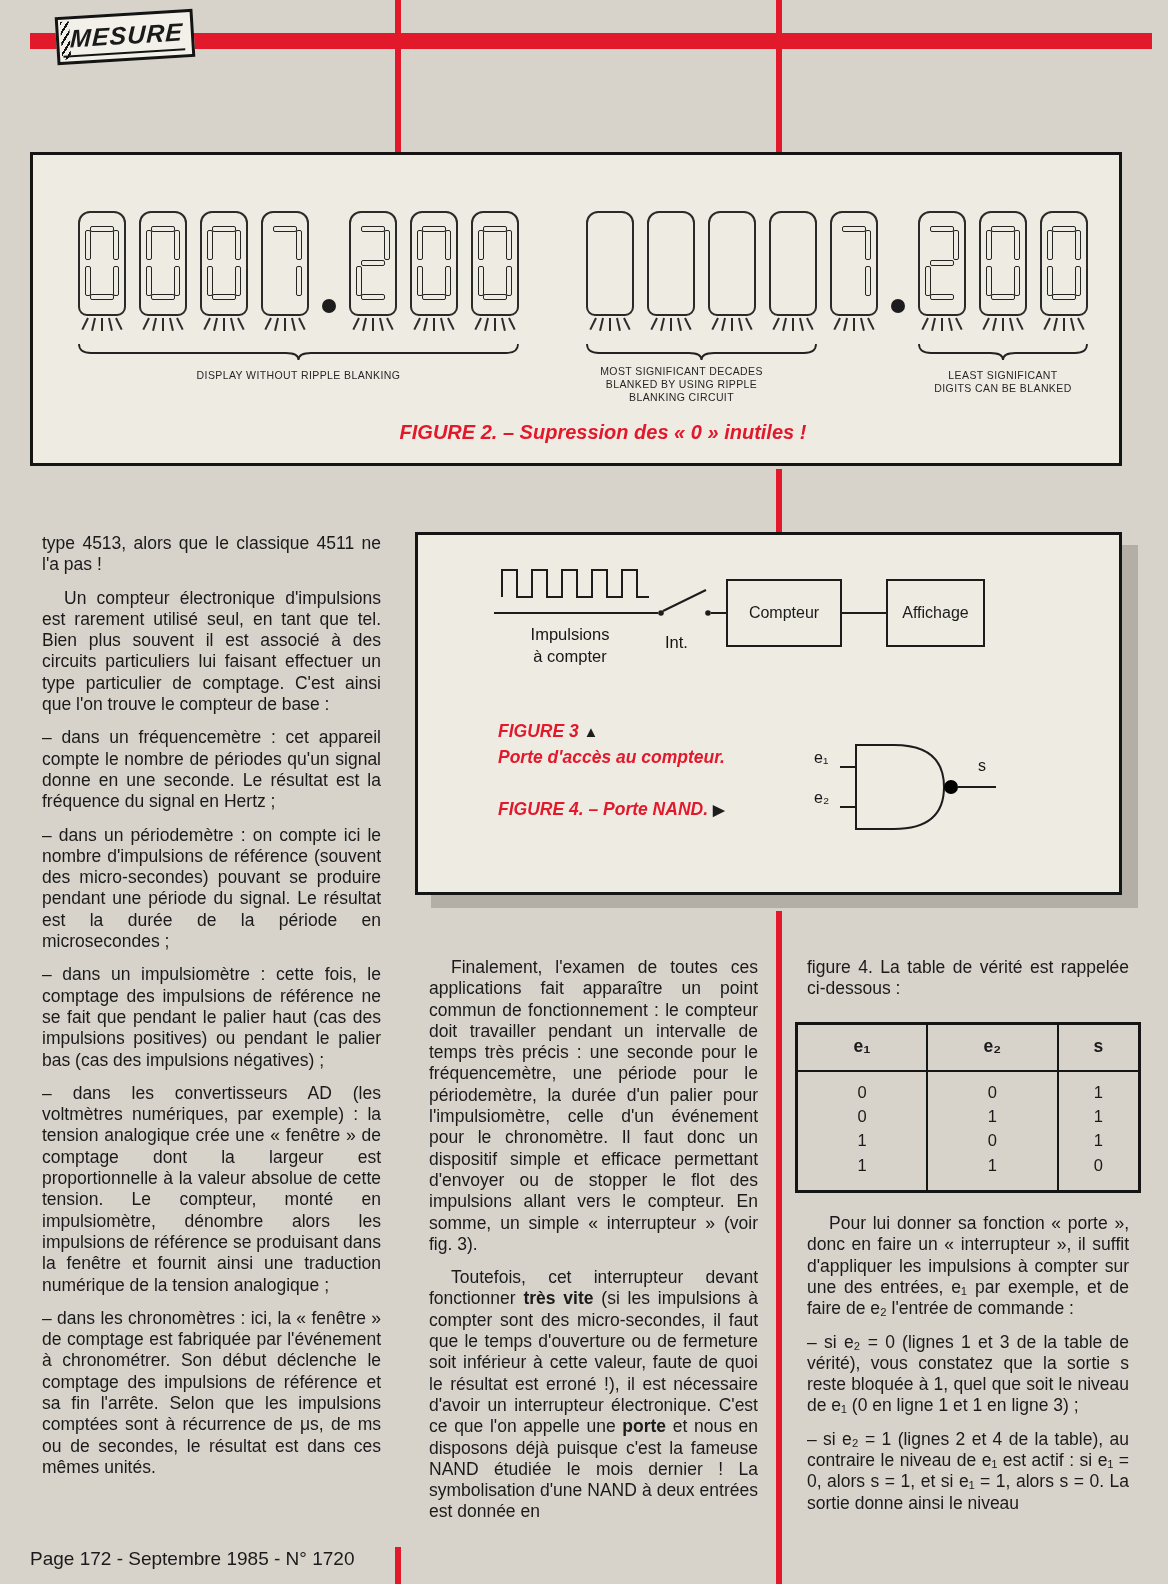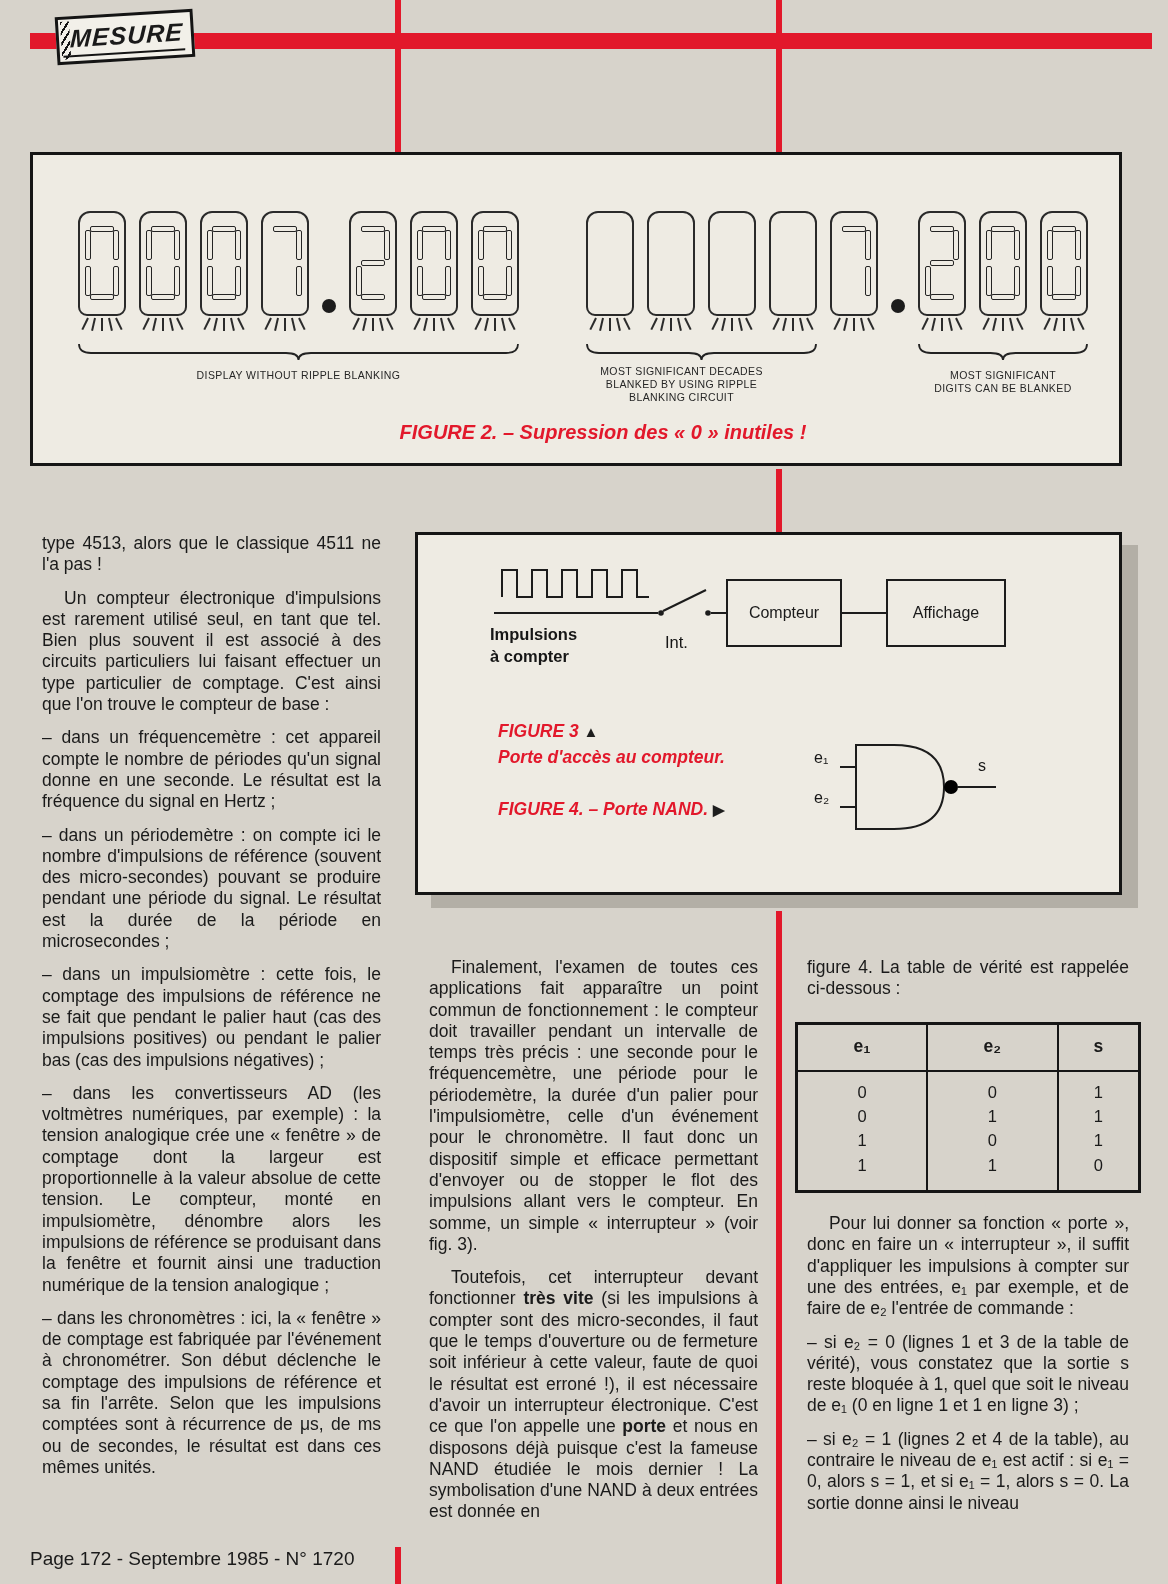--- a/index.html
+++ b/index.html
@@ -63,23 +63,23 @@
   .fig2-caption{position:absolute;left:54px;right:0;top:266px;text-align:center;color:var(--red);
     font-style:italic;font-weight:bold;font-size:20px;}
   
   .fig3{position:absolute;left:415px;top:532px;width:707px;height:363px;border:3px solid #151515;
     background:var(--panel);box-sizing:border-box;box-shadow:16px 13px 0 #b3afa6;}
   .fig3 svg{position:absolute;left:0;top:0;}
   .fig3 svg path,.fig3 svg line{stroke:#1c1c1c;stroke-width:2;fill:none;}
   .diagram-box{position:absolute;border:2.5px solid #1c1c1c;display:flex;align-items:center;
     justify-content:center;font-size:16px;box-sizing:border-box;}
   #box-compteur{left:308px;top:44px;width:116px;height:68px;}
-  #box-affichage{left:468px;top:44px;width:120px;height:68px;}
+  #box-affichage{left:468px;top:44px;width:99px;height:68px;}
   .diag-label{position:absolute;font-size:16.5px;line-height:22px;color:#161616;}
-  #lbl-impulsions{left:72px;top:88px;width:160px;font-weight:bold;}
+  #lbl-impulsions{left:72px;top:88px;width:160px;text-align:center;}
   #lbl-int{left:247px;top:96px;}
   #lbl-e1{left:396px;top:212px;font-size:16px;}
   #lbl-e2{left:396px;top:252px;font-size:16px;}
   #lbl-s{left:560px;top:220px;font-size:16px;}
   .fig-caption{position:absolute;color:var(--red);font-style:italic;font-weight:bold;font-size:17.5px;}
   #cap3a{left:80px;top:186px;}
   #cap3b{left:80px;top:212px;}
   #cap4{left:80px;top:264px;}
   .marker{color:#1d1d1d;font-style:normal;font-size:15px;}
   
@@ -393,21 +393,21 @@
 
     <div class="brace-label" style="left:45px;width:441px;top:214px;">
       <div>DISPLAY WITHOUT RIPPLE BLANKING</div>
     </div>
     <div class="brace-label" style="left:533px;width:231px;top:210px;">
       <div>MOST SIGNIFICANT DECADES</div>
       <div>BLANKED BY USING RIPPLE</div>
       <div>BLANKING CIRCUIT</div>
     </div>
     <div class="brace-label" style="left:865px;width:210px;top:214px;">
-      <div>MOST SIGNIFICANT</div>
+      <div>LEAST SIGNIFICANT</div>
       <div>DIGITS CAN BE BLANKED</div>
     </div>
 
     <div class="fig2-caption">FIGURE 2. – Supression des « 0 » inutiles !</div>
   </section>
 
   <section class="fig3">
     <svg width="701" height="357" viewBox="0 0 701 357">
       <path d="M84,62 L84,35 L99,35 L99,62 L114,62 L114,35 L129,35 L129,62 L144,62 L144,35 L159,35 L159,62 L174,62 L174,35 L189,35 L189,62 L204,62 L204,35 L219,35 L219,62 L231,62"></path>
       <path d="M76,78 L240,78"></path>

